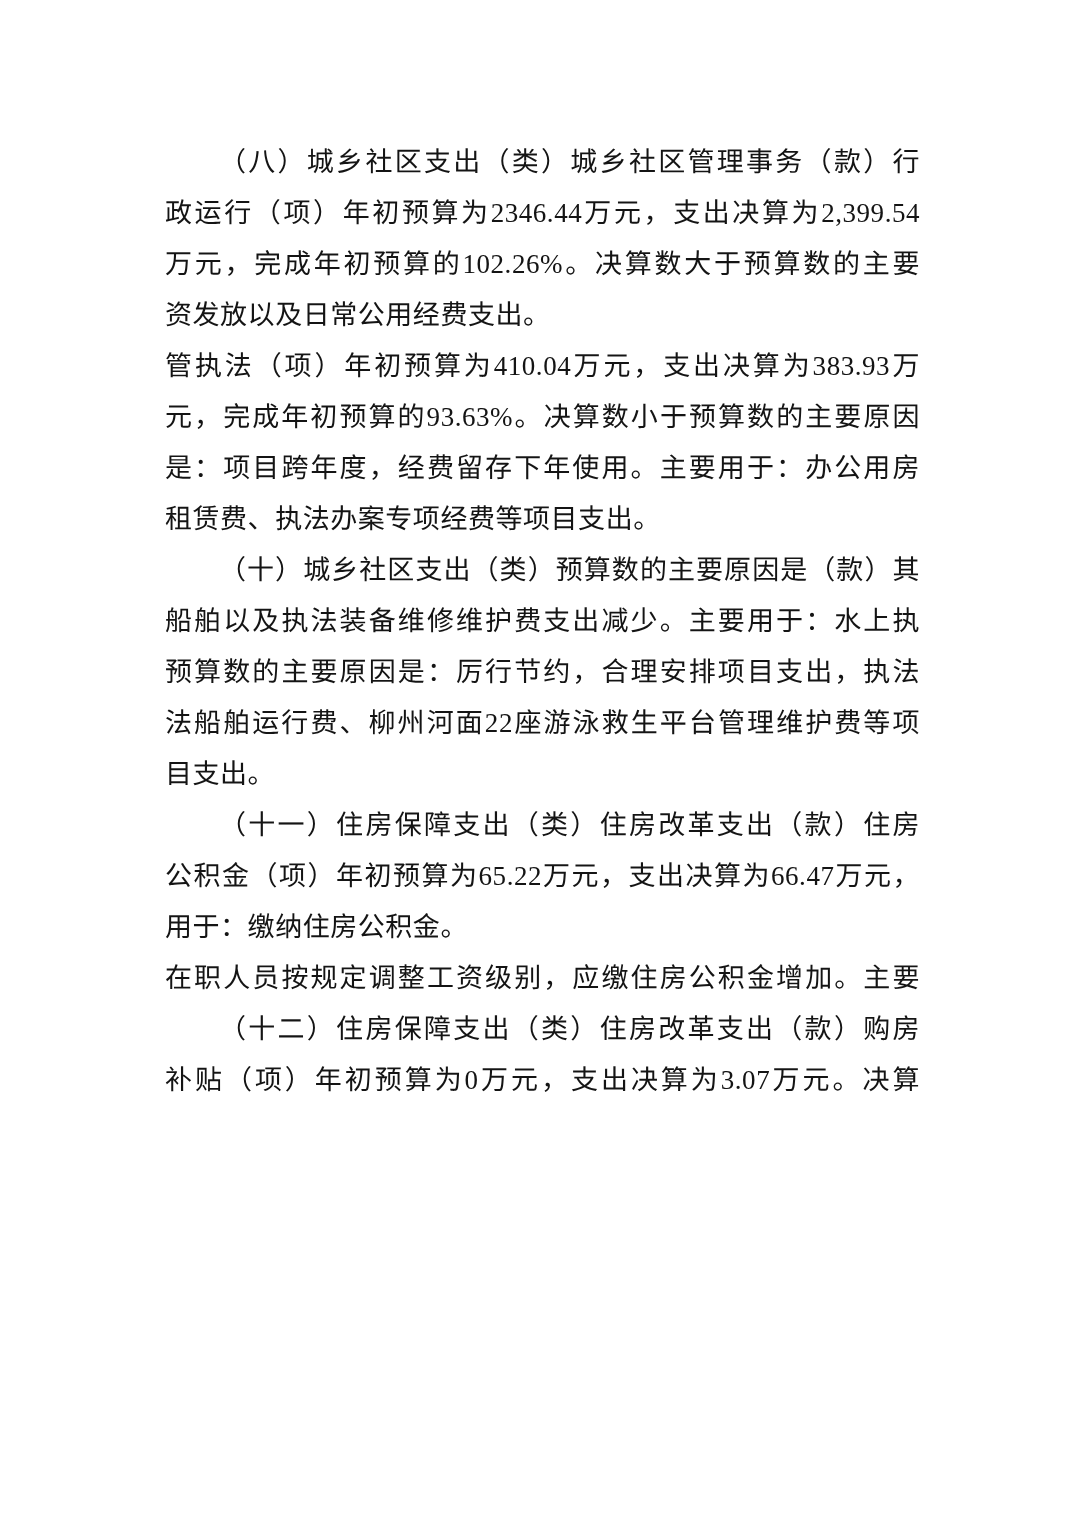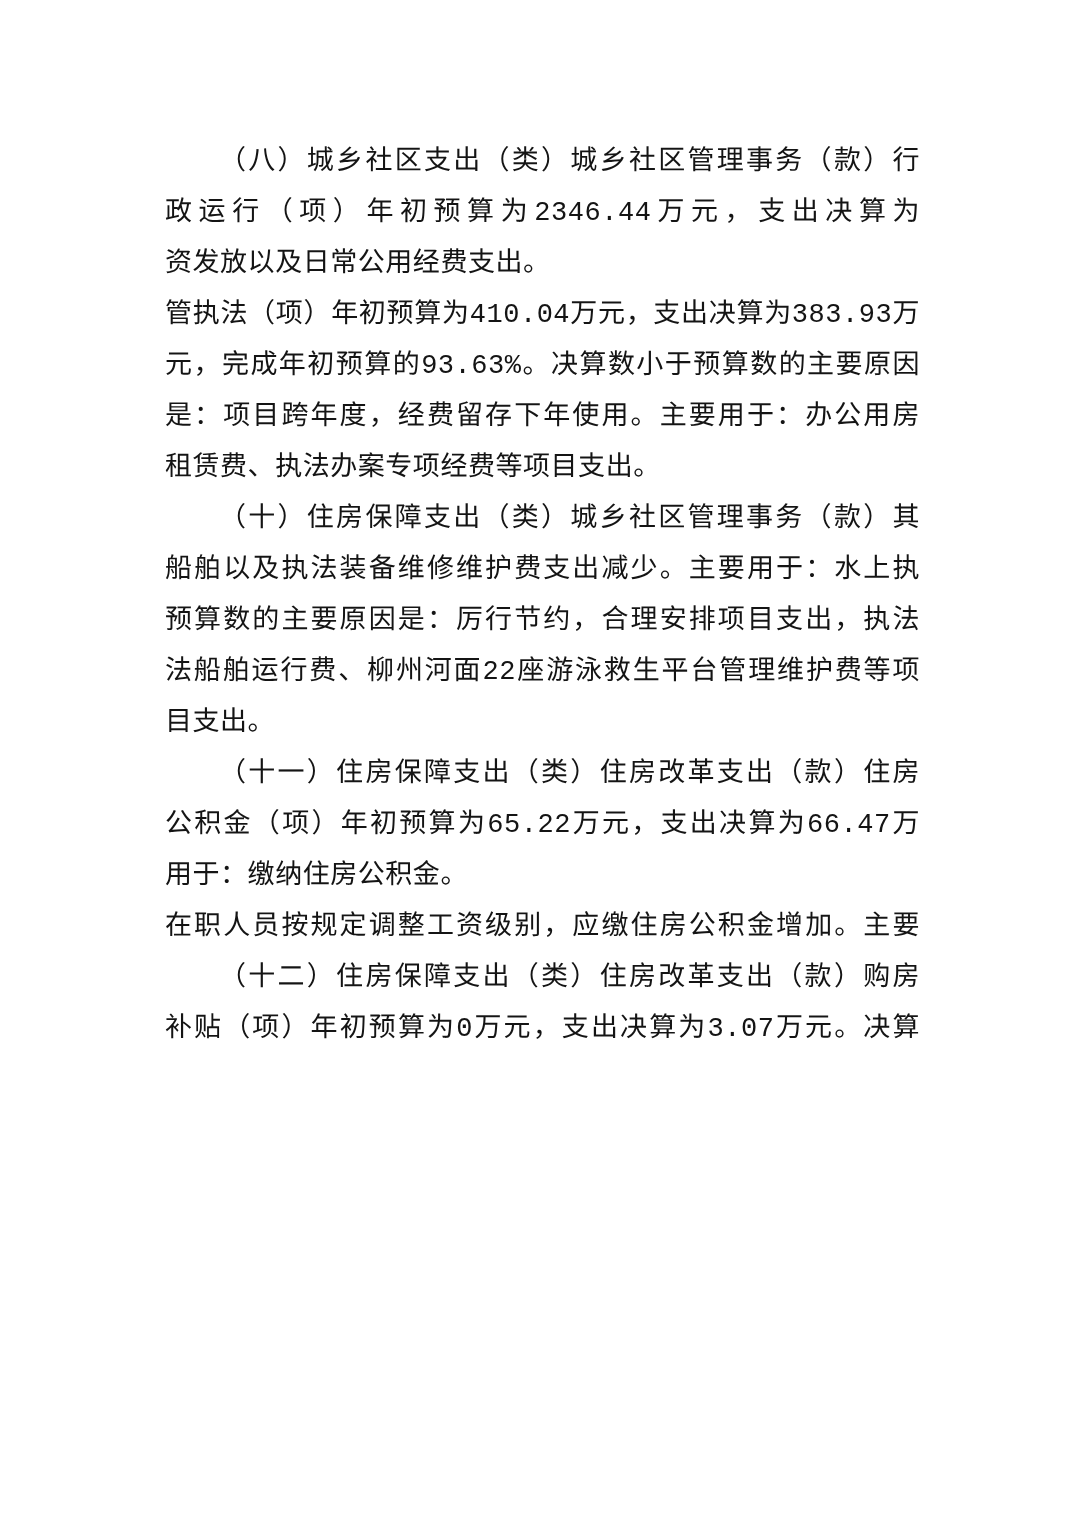--- a/index.html
+++ b/index.html
@@ -6,21 +6,21 @@
     margin: 0;
     padding: 0;
     background: #ffffff;
   }
   .page {
     position: relative;
     width: 1075px;
     height: 1520px;
     background: #ffffff;
     overflow: hidden;
-    font-family: Liberation Mono, monospace;
+    font-family: Liberation Serif, serif;
     color: #141414;
   }
   .textblock {
     position: absolute;
     left: 165px;
     top: 137px;
     width: 755px;
   }
   .para {
     margin: 0;
@@ -46,32 +46,33 @@
 </style>
 </head>
 <body>
 
 <div class="page">
   <div class="textblock">
 
     <div class="para">
       <div class="line first">（八）城乡社区支出（类）城乡社区管理事务（款）行</div>
       <div class="line">政运行（项）年初预算为2346.44万元，支出决算为2,399.54</div>
+      <div class="line">万元，完成年初预算的102.26%。决算数大于预算数的主要</div>
       <div class="line last">资发放以及日常公用经费支出。</div>
     </div>
 
     <div class="para">
       <div class="line">管执法（项）年初预算为410.04万元，支出决算为383.93万</div>
       <div class="line">元，完成年初预算的93.63%。决算数小于预算数的主要原因</div>
       <div class="line">是：项目跨年度，经费留存下年使用。主要用于：办公用房</div>
       <div class="line last">租赁费、执法办案专项经费等项目支出。</div>
     </div>
 
     <div class="para">
-      <div class="line first">（十）住房保障支出（类）城乡社区管理事务（款）其</div>
+      <div class="line first">（十）城乡社区支出（类）预算数的主要原因是（款）其</div>
       <div class="line">船舶以及执法装备维修维护费支出减少。主要用于：水上执</div>
       <div class="line">预算数的主要原因是：厉行节约，合理安排项目支出，执法</div>
       <div class="line">法船舶运行费、柳州河面22座游泳救生平台管理维护费等项</div>
       <div class="line last">目支出。</div>
     </div>
 
     <div class="para">
       <div class="line first">（十一）住房保障支出（类）住房改革支出（款）住房</div>
       <div class="line">公积金（项）年初预算为65.22万元，支出决算为66.47万元，</div>
       <div class="line last">用于：缴纳住房公积金。</div>

